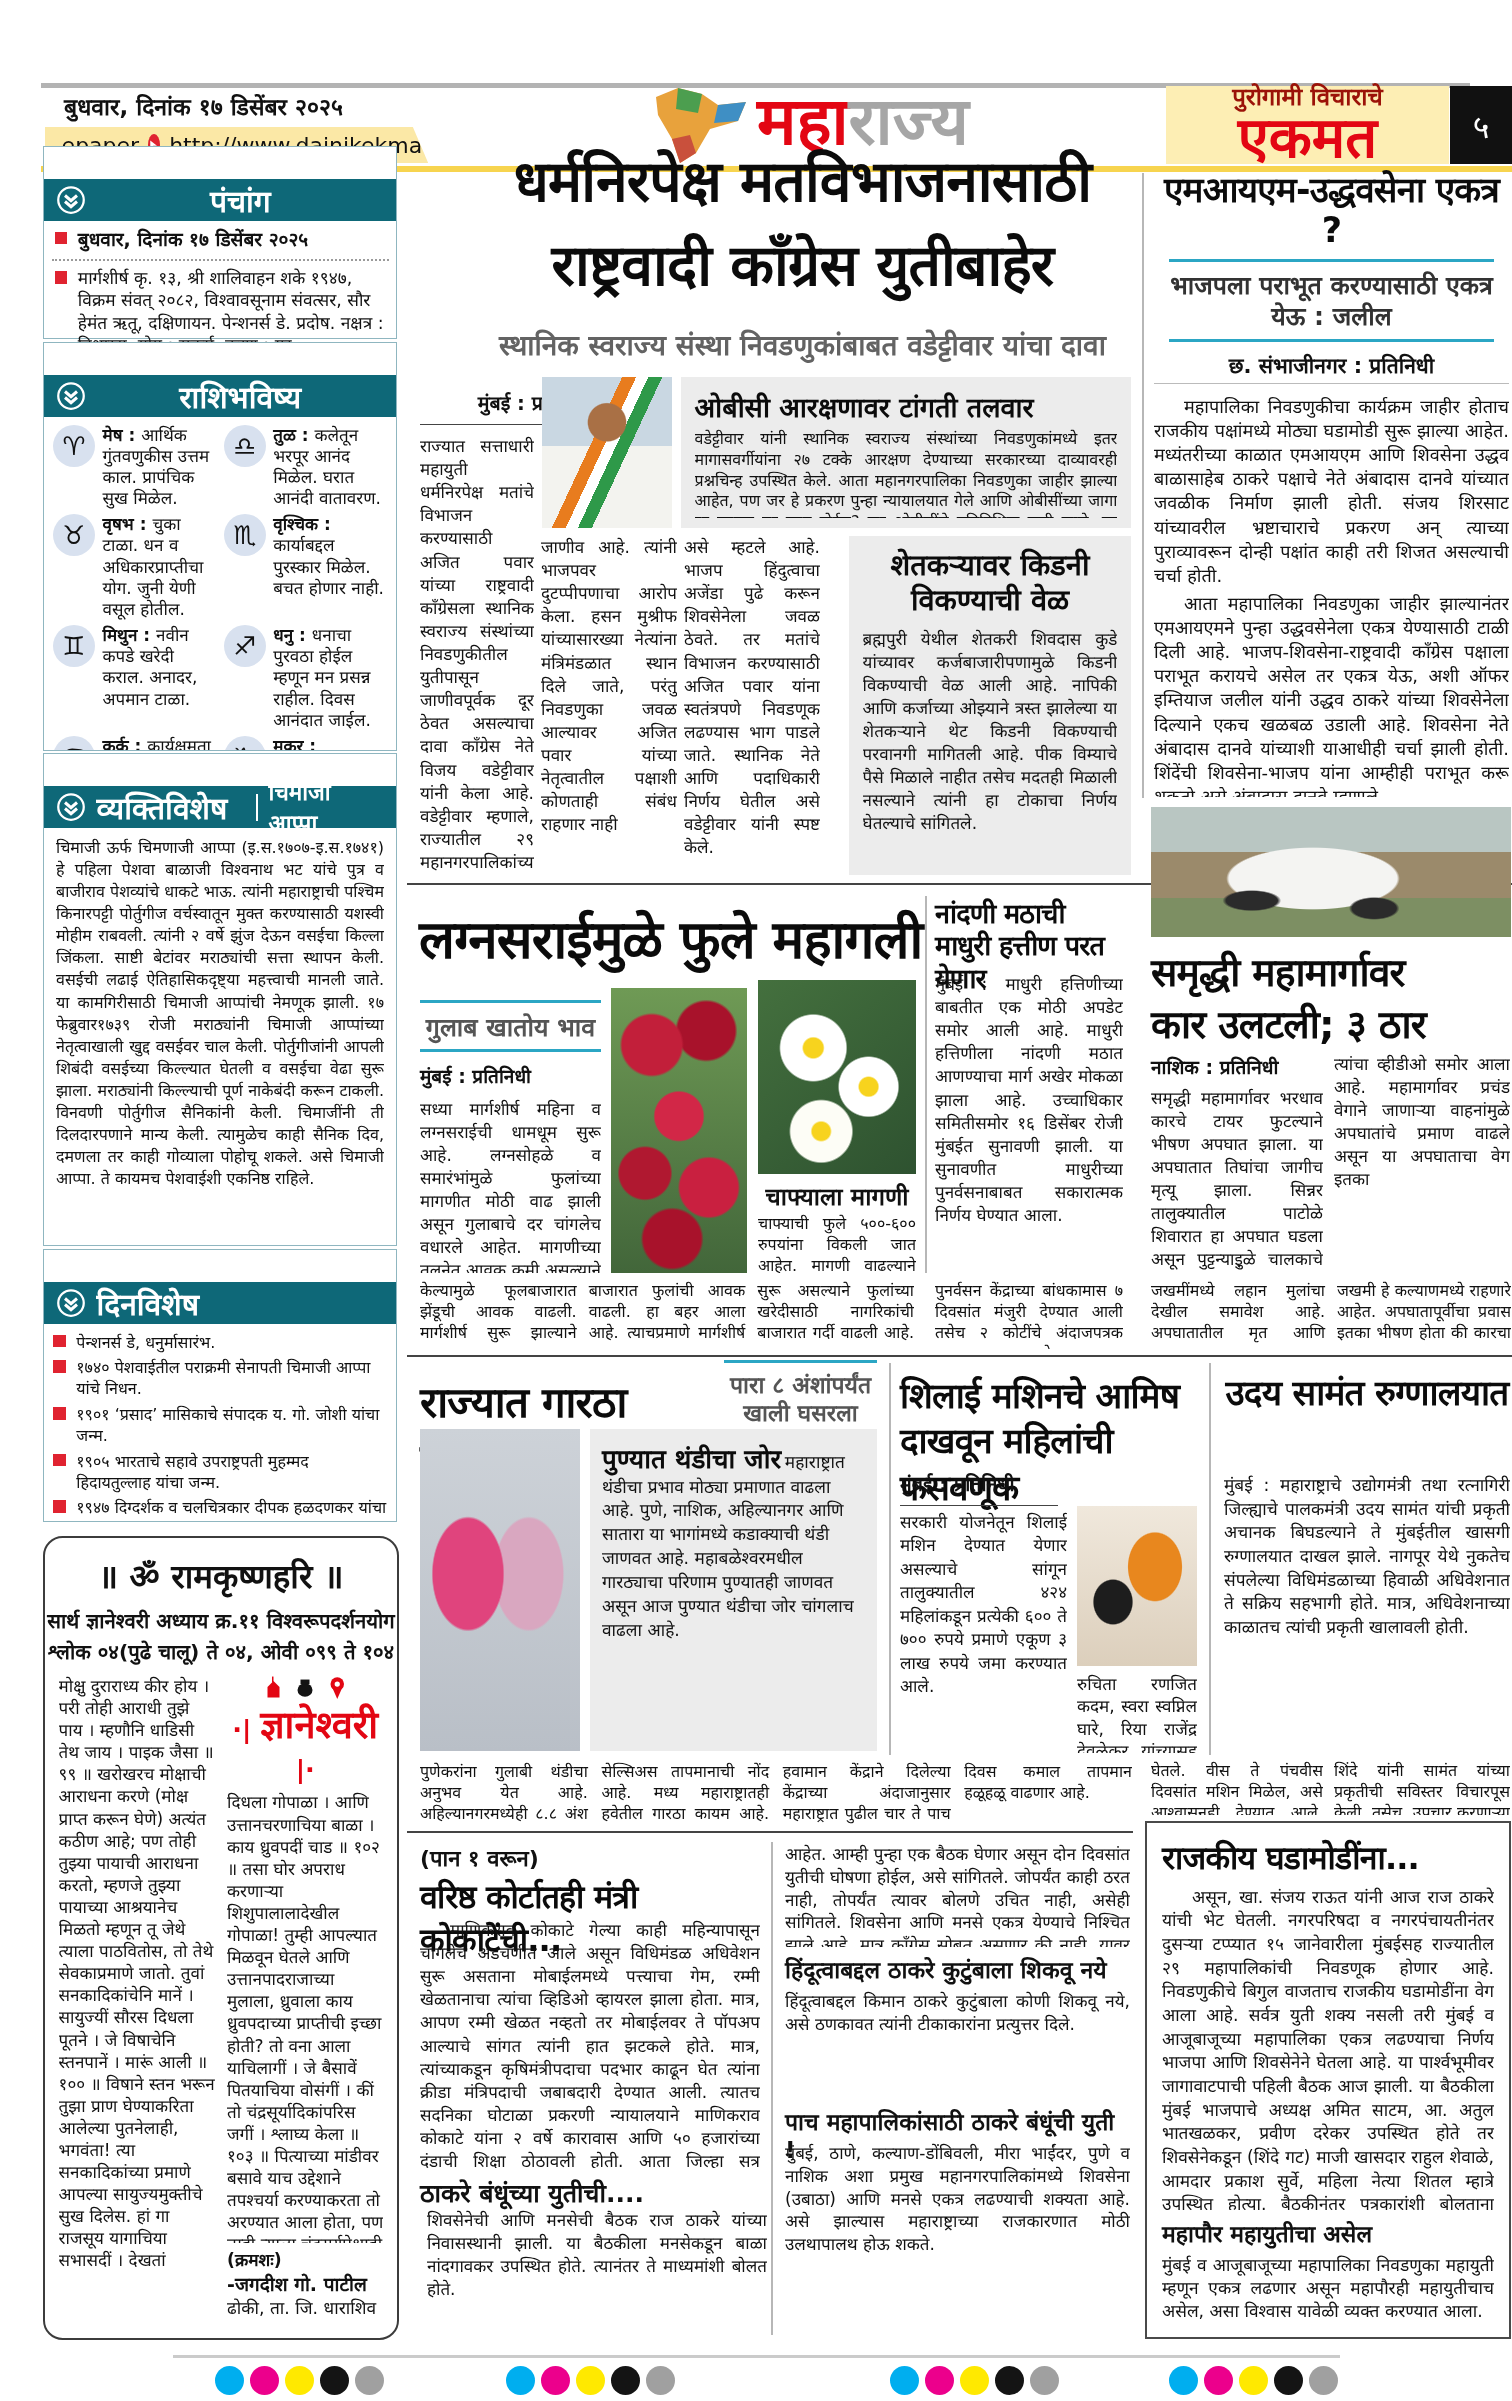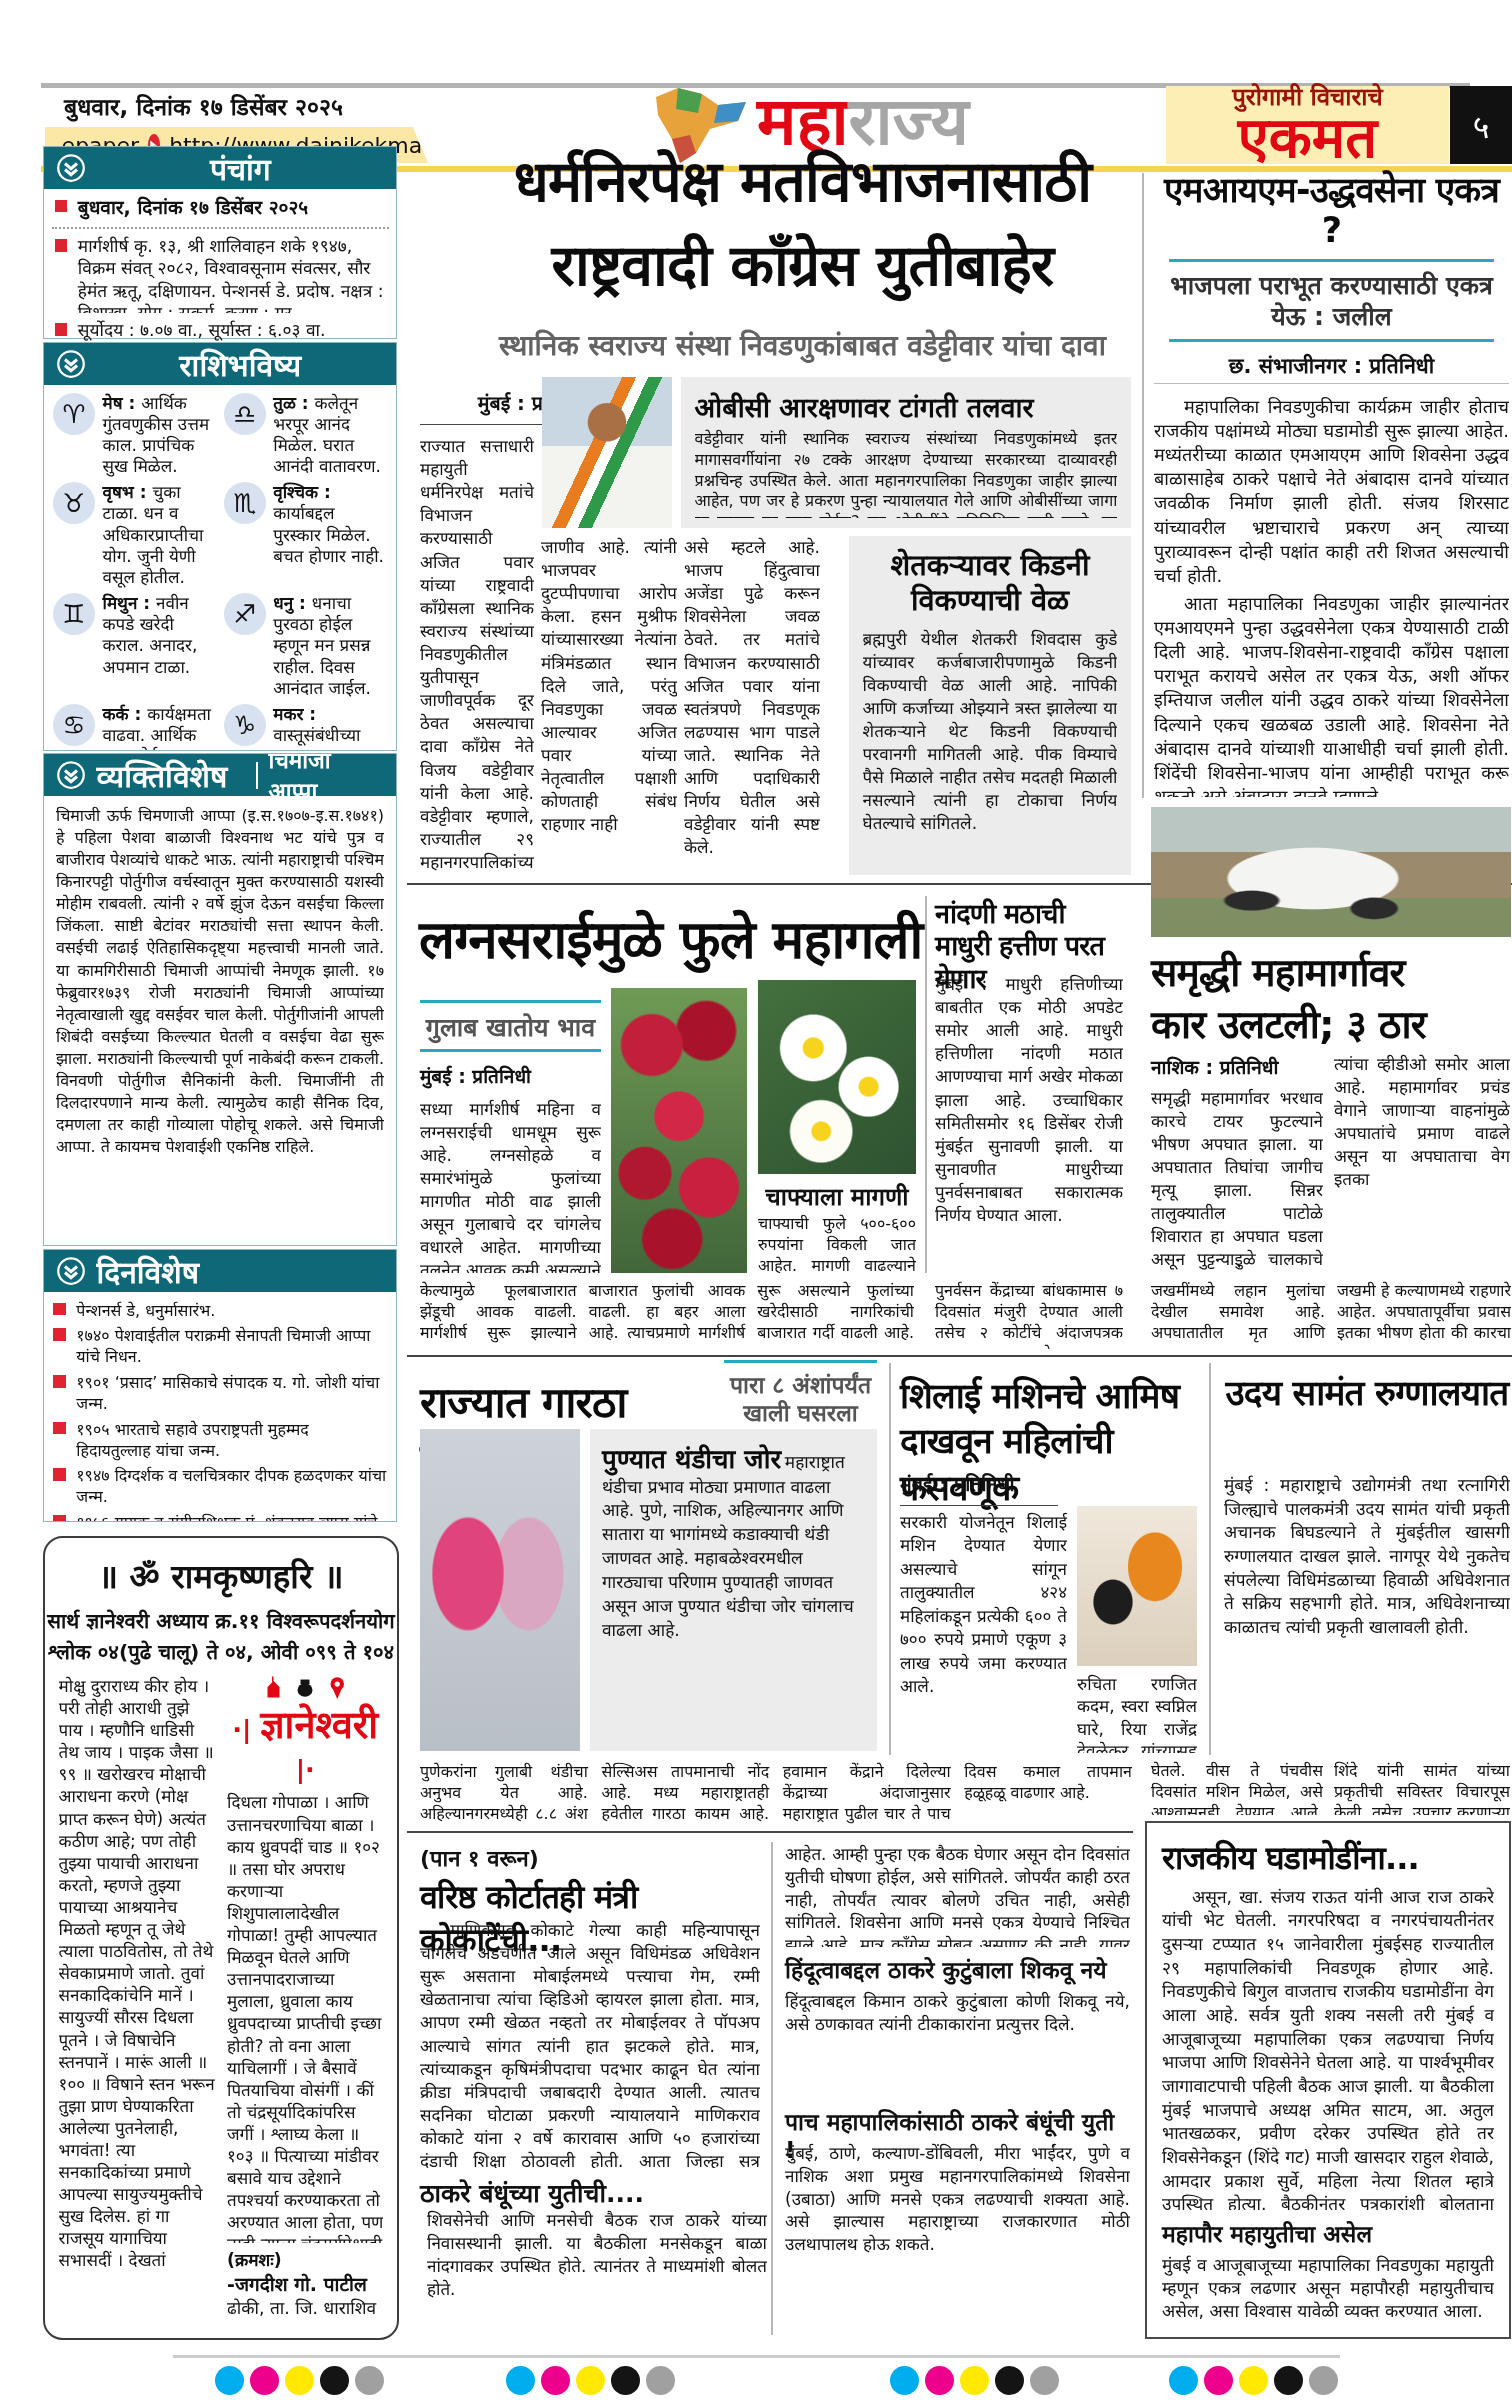--- a/index.html
+++ b/index.html
@@ -5,21 +5,21 @@
   html,body{margin:0;padding:0;background:#fff;}
   body{font-family:"DejaVu Sans","Liberation Sans",sans-serif;color:#111;}
   #page{position:relative;width:1512px;height:2401px;background:#fff;overflow:hidden;}
   .abs{position:absolute;}
   .clip{overflow:hidden;}
   .just{text-align:justify;}
   .ctr{text-align:center;}
   .b{font-weight:bold;}
   
   .lbox{border:1.5px solid #8fb6c0;background:#fff;}
-  .sec-head{background:#0e6878;color:#fff;display:flex;align-items:center;gap:10.5px;padding:0 12px;height:42px;font-weight:bold;font-size:30px;}
+  .sec-head{background:#0e6878;color:#fff;display:flex;align-items:center;gap:10.5px;padding:0 12px;height:42px;font-weight:bold;font-size:30px;margin-top:32px;}
   .sec-head .chev{flex:0 0 auto;display:flex;}
   .sec-sub{font-size:22.6px;font-weight:bold;margin-left:auto;}
   .headdiv{width:2.3px;height:27px;background:#fff;margin-left:18px;}
   .bullet{display:inline-block;width:12.8px;height:12.8px;background:#e02330;margin-right:10.5px;flex:0 0 auto;margin-top:4.5px;}
   .prow{display:flex;align-items:flex-start;font-size:19px;line-height:1.35;margin:6px 10.5px;}
   .dotted{border-top:2.3px dotted #9a9a9a;margin:6px 7.5px;}
   
   .z-grid{display:grid;grid-template-columns:1fr 1fr;gap:4.5px 7.5px;padding:7.5px 9px;}
   .z-item{display:flex;gap:7.5px;align-items:flex-start;}
   .z-icon{flex:0 0 42px;width:42px;height:42px;border-radius:50%;background:#d8e1ef;color:#111;font-size:25.6px;display:flex;align-items:center;justify-content:center;}

